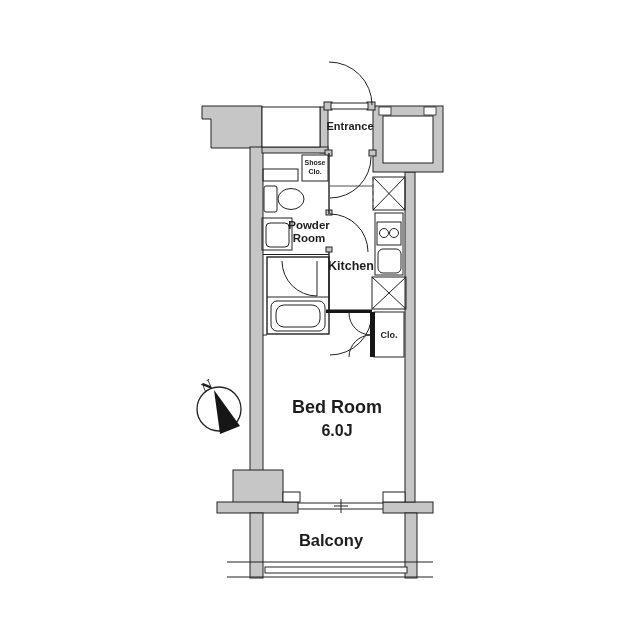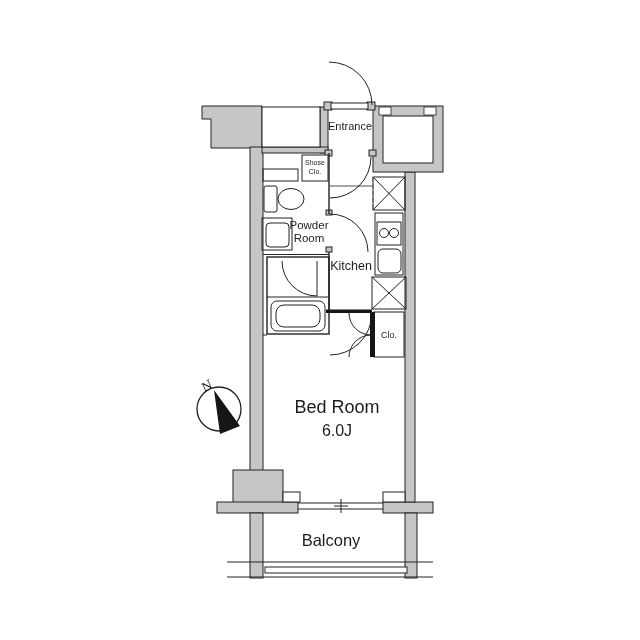--- a/index.html
+++ b/index.html
@@ -1,17 +1,17 @@
 <!DOCTYPE html>
 <html><head>
 <meta charset="utf-8">
 <style>
   html,body{margin:0;padding:0;background:#ffffff;}
   .canvas{position:relative;width:620px;height:640px;background:#ffffff;overflow:hidden;
-          font-family:"Liberation Sans", sans-serif;}
+          font-family:"Liberation Sans", sans-serif;font-weight:bold;}
   svg{position:absolute;left:0;top:0;}
   text{font-family:"Liberation Sans", sans-serif;fill:#1d1d1d;}
   .lbl-entrance{font-size:11px;}
   .lbl-tiny{font-size:7px;}
   .lbl-powder{font-size:11.5px;}
   .lbl-kitchen{font-size:12.5px;}
   .lbl-clo{font-size:9px;}
   .lbl-bedroom{font-size:18px;}
   .lbl-size{font-size:16px;}
   .lbl-balcony{font-size:16.5px;}

